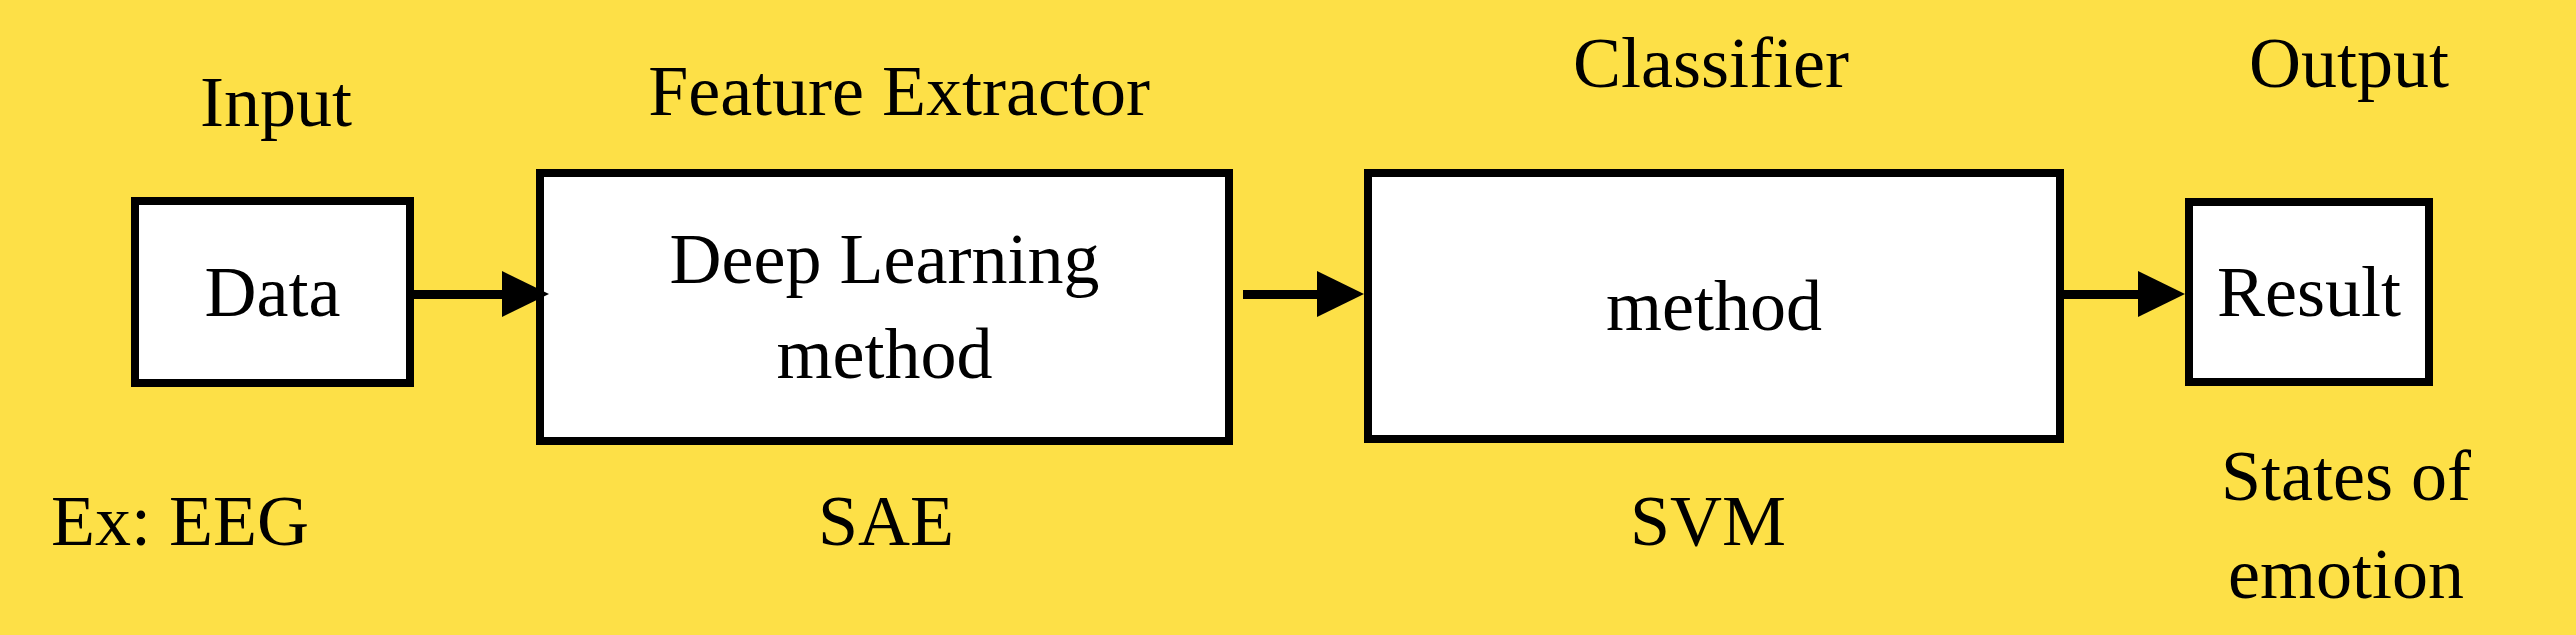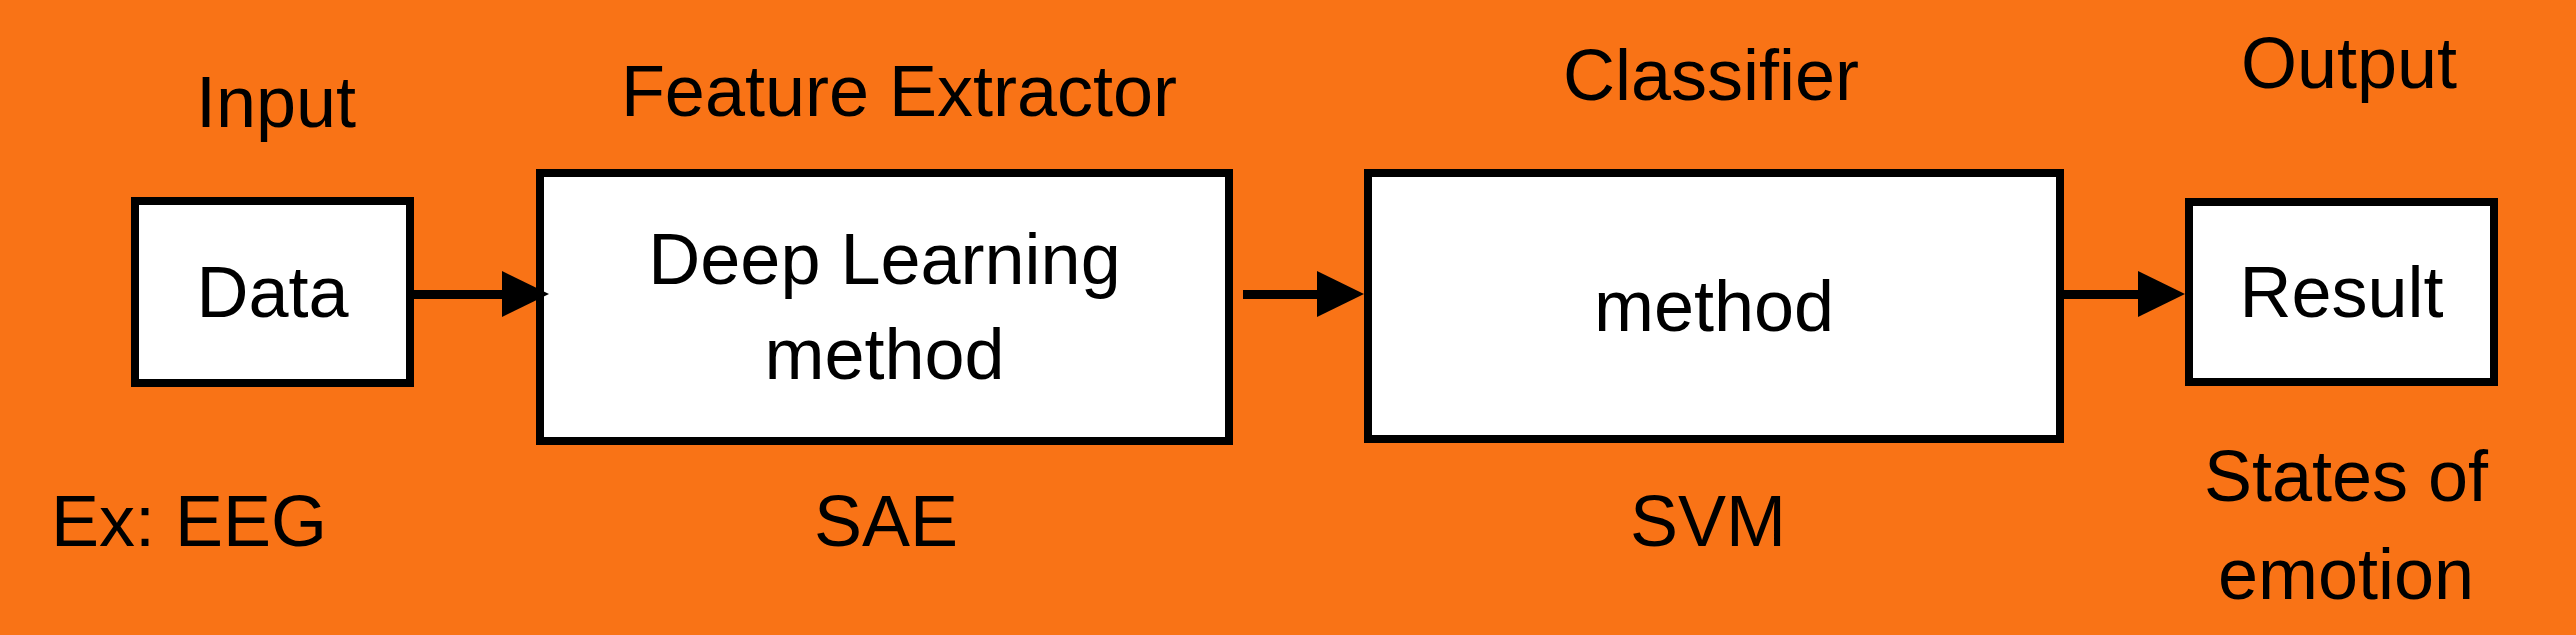--- a/index.html
+++ b/index.html
@@ -4,22 +4,22 @@
 <style>
   html, body {
     margin: 0;
     padding: 0;
     background: #ffffff;
   }
   .canvas {
     position: relative;
     width: 2576px;
     height: 635px;
-    background: #f97316;
-    font-family: Liberation Sans, sans-serif;
+    background: #fde047;
+    font-family: Liberation Serif, serif;
     color: #000000;
     overflow: hidden;
   }
   .lbl {
     position: absolute;
     font-size: 72px;
     line-height: 1;
     white-space: nowrap;
     color: #000000;
   }
@@ -62,37 +62,37 @@
     white-space: nowrap;
   }
 </style>
 </head>
 <body>
 
 <div class="canvas">
 
   <div class="lbl centered" style="left:276px; top:66px;">Input</div>
   <div class="lbl centered" style="left:899px; top:27px;margin-top:28px;">Feature Extractor</div>
-  <div class="lbl centered" style="left:1711px; top:27px;margin-top:12px;">Classifier</div>
+  <div class="lbl centered" style="left:1711px; top:27px;">Classifier</div>
   <div class="lbl centered" style="left:2349px; top:27px;">Output</div>
 
   <div class="box" style="left:131px; top:197px; width:283px; height:190px;">
     <div class="box-line">Data</div>
   </div>
 
   <div class="box" style="left:536px; top:169px; width:697px; height:276px;">
     <div class="box-line">Deep Learning</div>
     <div class="box-line">method</div>
   </div>
 
   <div class="box" style="left:1364px; top:169px; width:700px; height:274px;">
     <div class="box-line">method</div>
   </div>
 
-  <div class="box" style="left:2185px; top:198px; width:313px; height:188px;align-items:center;">
+  <div class="box" style="left:2185px; top:198px; width:248px; height:188px;align-items:center;">
     <div class="box-line">Result</div>
   </div>
 
   <div>
     <div class="arrow-shaft" style="left:409px; top:290px; width:96px;"></div>
     <div class="arrow-head" style="left:502px; top:271px;"></div>
   </div>
 
   <div>
     <div class="arrow-shaft" style="left:1243px; top:290px; width:77px;"></div>

